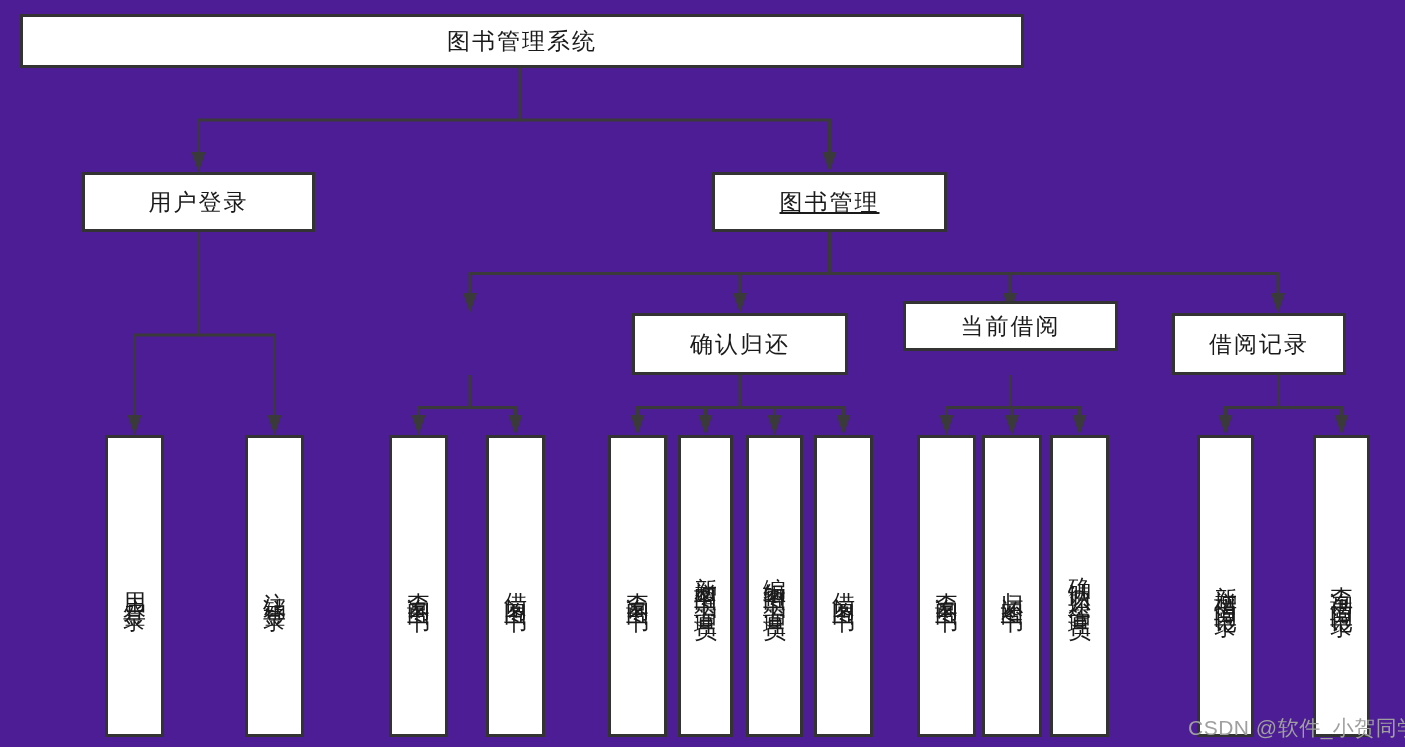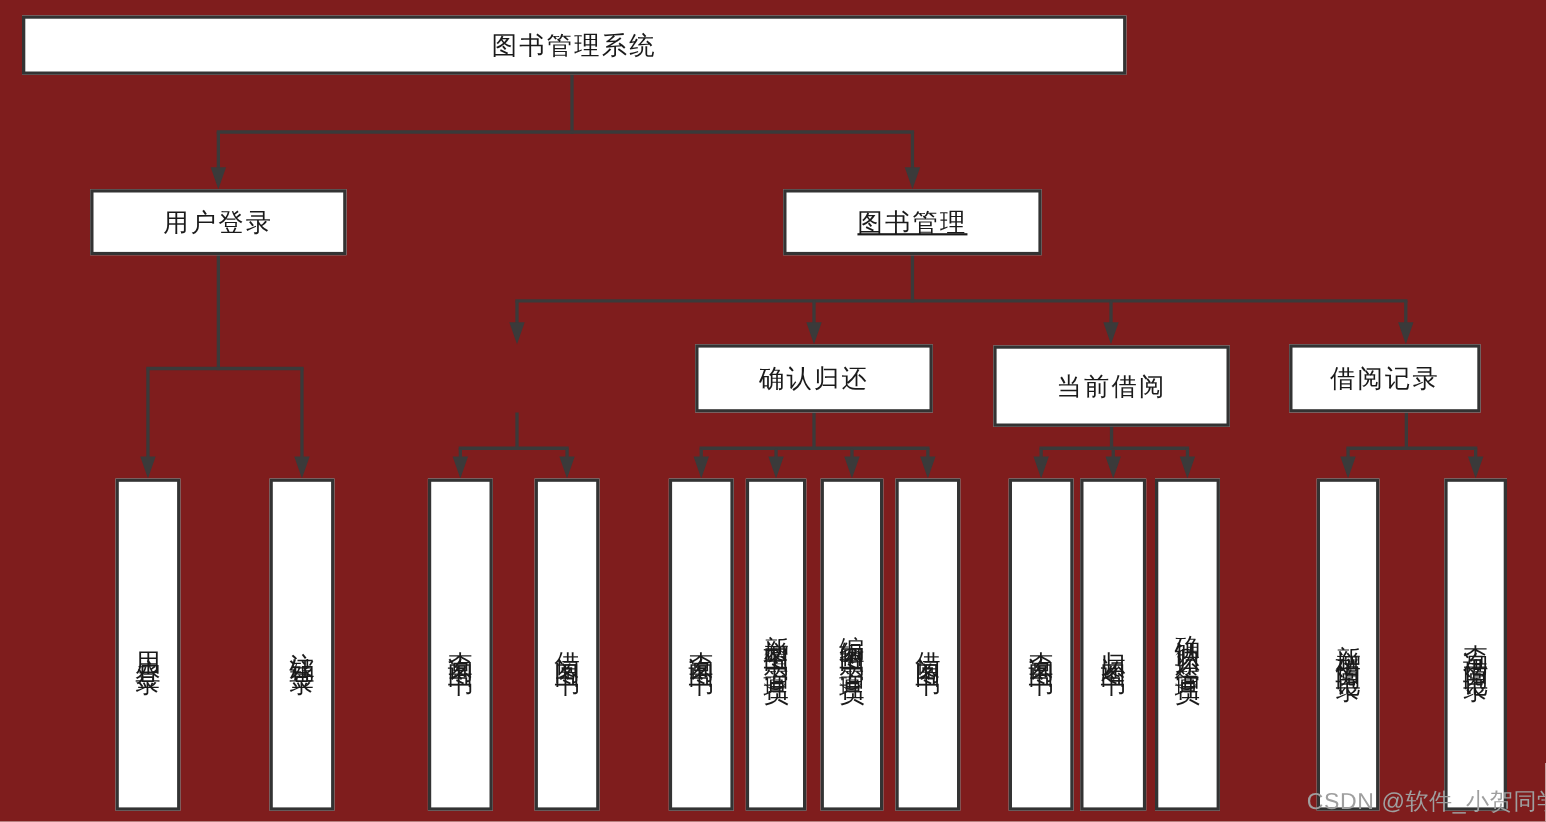--- a/index.html
+++ b/index.html
@@ -1,36 +1,36 @@
 <!DOCTYPE html>
 <html><head>
 <meta charset="utf-8">
 <style>
   html,body{margin:0;padding:0;background:#fff;}
   #canvas{
-    position:relative;width:1405px;height:747px;background:#7f1d1d;overflow:hidden;
+    position:relative;width:1405px;height:747px;background:#4c1d95;overflow:hidden;
     font-family:"Liberation Sans","DejaVu Sans",sans-serif;color:#1a1a1a;text-align:right;
   }
   #connectors{position:absolute;left:0;top:0;width:1405px;height:747px;}
   .box{
     position:absolute;border:3px solid #333;background:#fff;box-sizing:border-box;
     display:flex;align-items:center;justify-content:center;
   }
   .box-h{font-size:23px;letter-spacing:2px;white-space:nowrap;}
   .box-v span{
     writing-mode:vertical-rl;text-orientation:mixed;
     font-size:23px;line-height:1;letter-spacing:6px;white-space:nowrap;
   }
   
   #n-root        {left:20px;  top:14px;  width:1004px;height:54px;}
   #n-user-login  {left:82px;  top:172px; width:233px; height:60px;}
   #n-book-mgmt   {left:712px; top:172px; width:235px; height:60px;text-decoration:underline;}
   #n-new-book    {left:363px; top:313px; width:214px; height:62px;}
   #n-book-borrow {left:632px; top:313px; width:216px; height:62px;}
-  #n-current     {left:903px; top:314px; width:215px; height:74px;}
+  #n-current     {left:903px; top:301px; width:215px; height:50px;}
   #n-records     {left:1172px;top:313px; width:174px; height:62px;}
   .leaf{top:435px;height:302px;}
   #l0 {left:105px; width:59px;}
   #l1 {left:245px; width:59px;}
   #l2 {left:389px; width:59px;}
   #l3 {left:486px; width:59px;}
   #l4 {left:608px; width:59px;}
   #l5 {left:678px; width:55px;}
   #l6 {left:746px; width:57px;}
   #l7 {left:814px; width:59px;}

